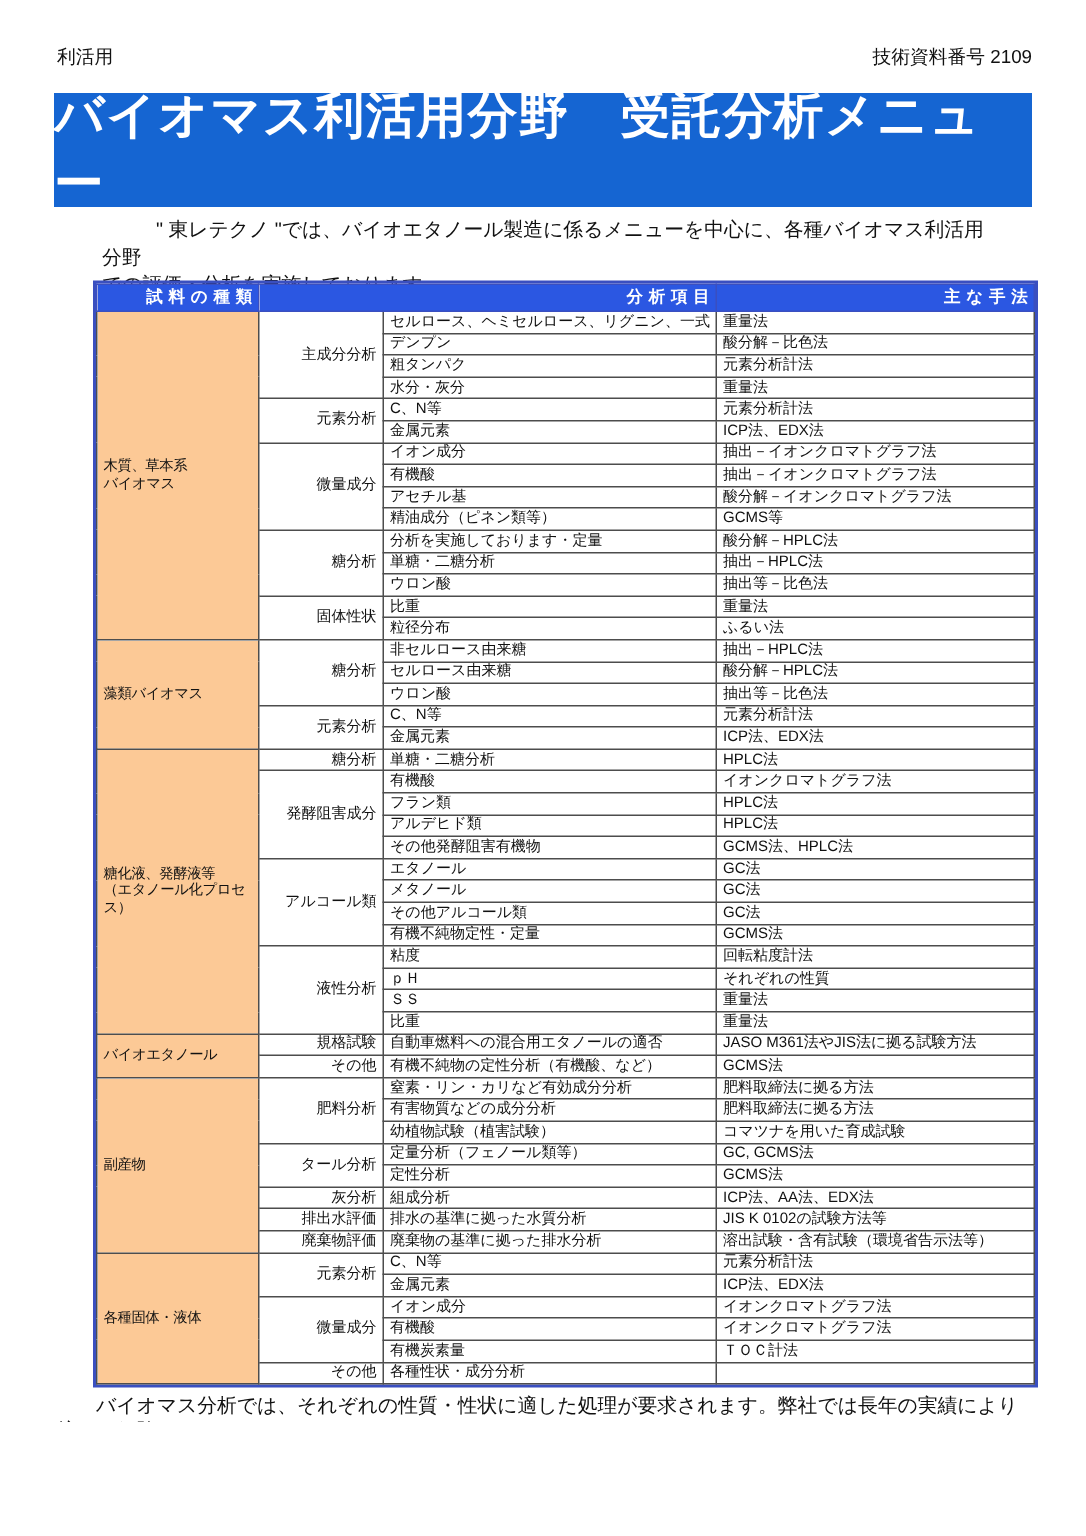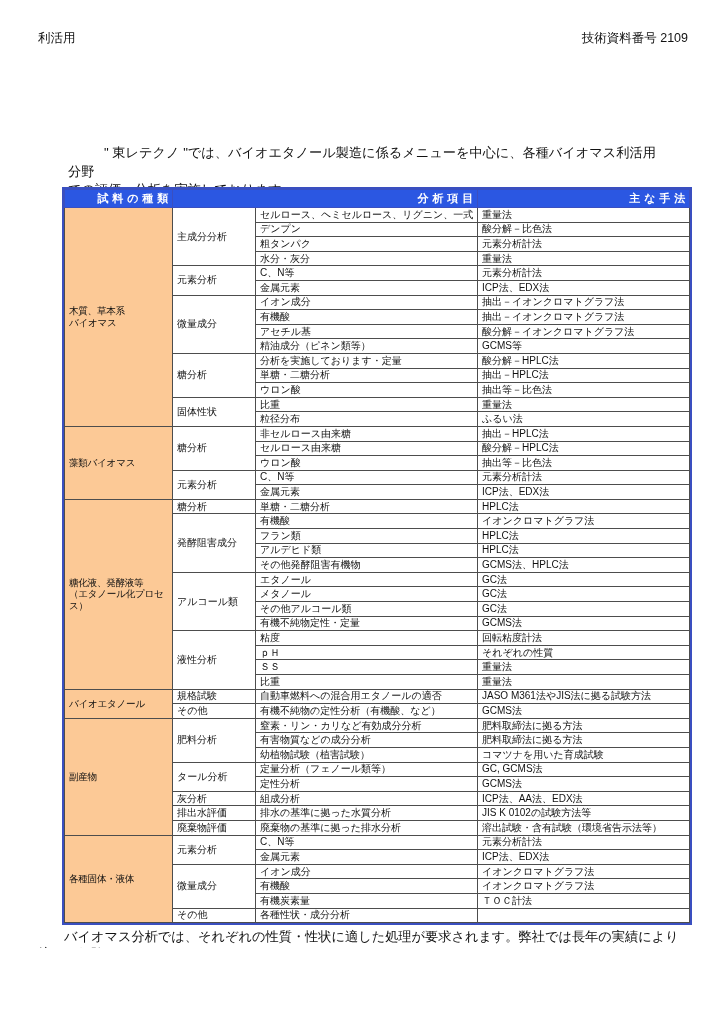--- a/index.html
+++ b/index.html
@@ -44,21 +44,21 @@
   }
   table.analysis th{
     background:#2b57e2;color:#fff;font-weight:bold;
     font-size:11px;letter-spacing:0.35em;height:17px;
     border:1px solid #3a4fc0;padding:0;text-align:right;
   }
   td.sample{
     background:#fcc996;text-align:left;vertical-align:middle;
     white-space:pre-line;font-size:9.6px;letter-spacing:-0.3px;padding:0 2px;
   }
-  td.category{text-align:left;vertical-align:middle;white-space:nowrap;}
+  td.category{text-align:right;vertical-align:middle;white-space:nowrap;}
   td.item, td.method{text-align:left;white-space:nowrap;background:#fff;}
 
   .footer-text{
     position:absolute;top:928px;left:38px;width:652px;
     font-size:13.2px;line-height:1.32;color:#111;
   }
   .footer-text .line.indent-1{text-indent:13px;}
   .footer-text .line.indent-2{text-indent:26px;}
 
   .page-number{
@@ -69,20 +69,23 @@
 </head>
 <body>
 
 <div class="page">
 
   <div class="top-row">
     <span>利活用</span>
     <span>技術資料番号 2109</span>
   </div>
 
+  <div class="banner">
+    <span>バイオマス利活用分野　受託分析メニュー</span>
+  </div>
 
   <div class="intro">
       <div class="line indent-3">" 東レテクノ "では、バイオエタノール製造に係るメニューを中心に、各種バイオマス利活用分野</div>
       <div class="line">での評価・分析を実施しております。</div>
     </div>
 
   <div class="table-wrap">
     <table class="analysis">
       <colgroup>
         <col style="width:108px">

